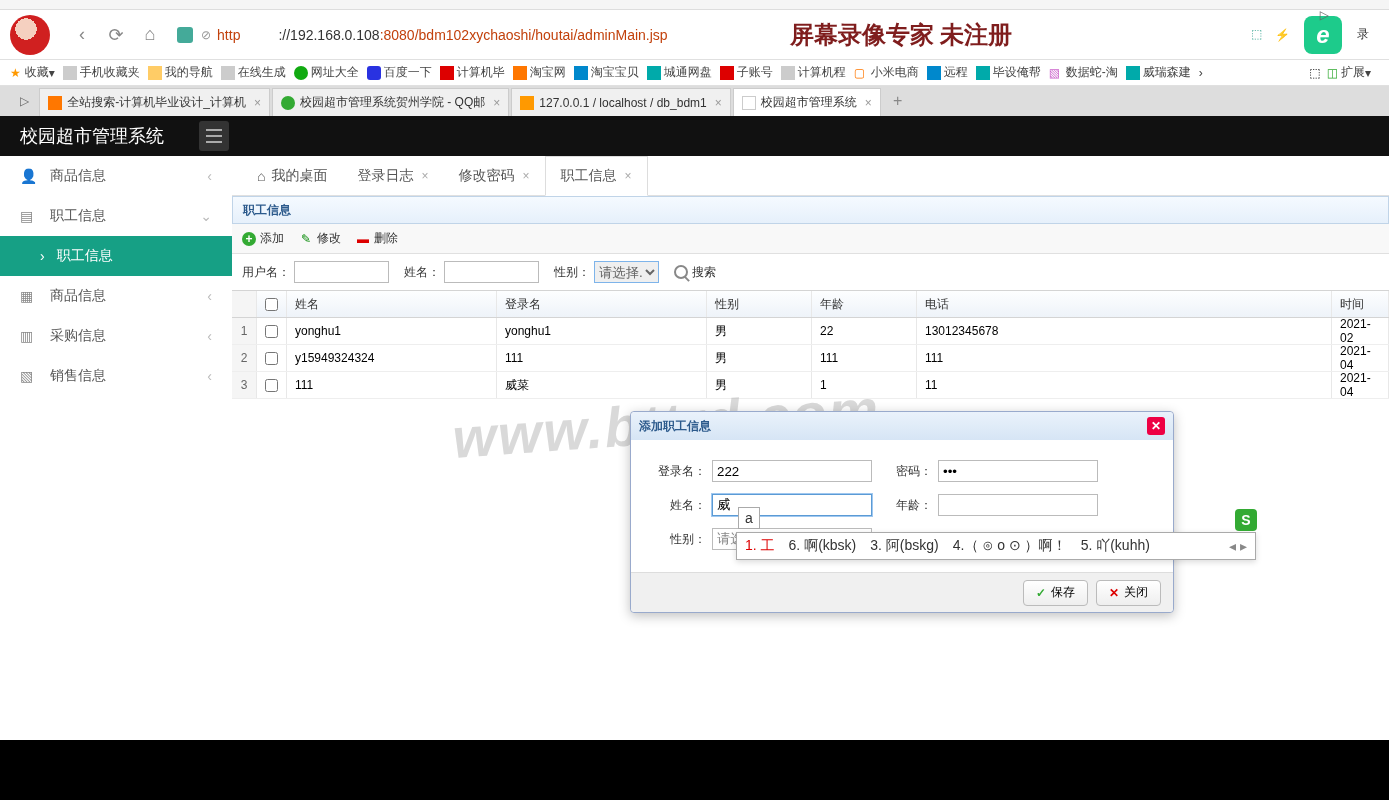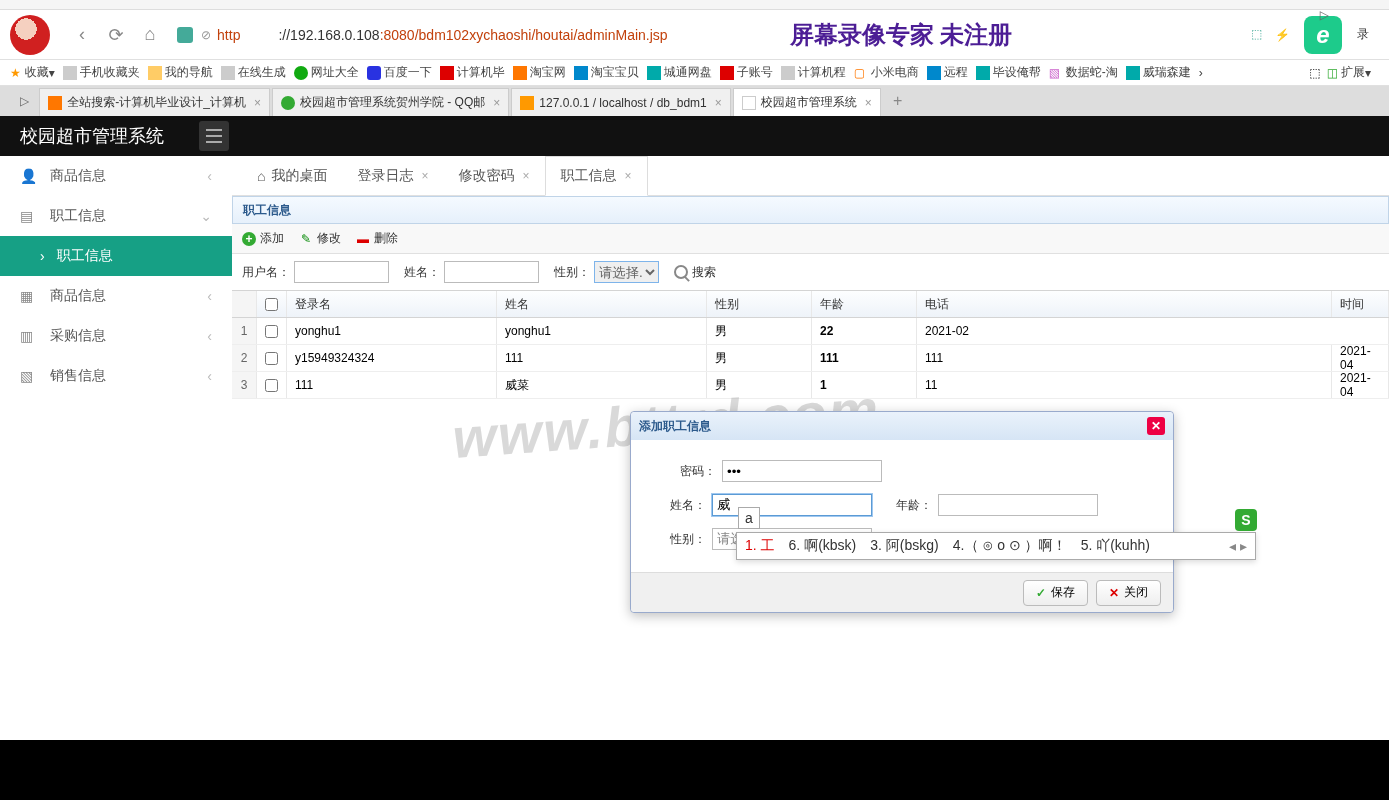--- a/index.html
+++ b/index.html
@@ -8,21 +8,21 @@
 
 .browser-top { height: 10px; background: #f5f5f5; border-bottom: 1px solid #ddd; }
 .browser-bar { height: 50px; background: #fff; border-bottom: 1px solid #e0e0e0; display: flex; align-items: center; padding: 0 10px; position: relative; }
 .avatar { width: 40px; height: 40px; border-radius: 50%; background: radial-gradient(circle at 40% 35%, #f5d0c0 30%, #d02020 30%, #d02020 100%); margin-right: 15px; }
 .nav-icon { width: 24px; height: 24px; display: flex; align-items: center; justify-content: center; color: #888; margin: 0 5px; cursor: pointer; font-size: 18px; }
 .url-area { flex: 1; display: flex; align-items: center; margin-left: 10px; }
 .url-shield { width: 16px; height: 16px; background: #4a9; border-radius: 3px; margin-right: 8px; }
 .url-text { color: #333; font-size: 14px; }
 .url-text .grey { color: #c2410c; }
 .url-text .dark { color: #333; margin-left: 38px; }
-.screen-rec { position: absolute; left: 790px; color: #4c1d95; font-size: 24px; font-family: "SimHei"; font-weight: bold; }
+.screen-rec { position: absolute; left: 790px; color: #7f1d1d; font-size: 24px; font-family: "SimHei"; font-weight: bold; }
 .browser-right { display: flex; align-items: center; padding-right: 10px; }
 .qr-icon { width: 16px; height:16px; margin: 0 4px; color: #4a9; }
 .lightning { color: #f90; margin: 0 4px; }
 .e360 { width: 38px; height: 38px; background: #1dcb8b; color: #fff; border-radius: 8px; display: flex; align-items: center; justify-content: center; font-size: 24px; font-weight: bold; margin-left: 10px; font-style: italic; }
 
 .bookmark-bar { height: 26px; background: #fff; border-bottom: 1px solid #e0e0e0; display: flex; align-items: center; padding: 0 10px; font-size: 12px; }
 .bm-item { display: flex; align-items: center; margin-right: 8px; color: #444; cursor: pointer; white-space: nowrap; }
 .bm-star { color: #f90; margin-right: 4px; }
 .bm-icon { width: 14px; height: 14px; margin-right: 3px; display: inline-block; }
 .bm-folder { background: #fc6; }
@@ -83,21 +83,21 @@
 
 .grid { width: 100%; }
 .grid-head { height: 28px; background: linear-gradient(#fdfeff, #eef3f9); border-top: 1px solid #d4d4d4; border-bottom: 1px solid #d4d4d4; display: flex; }
 .grid-row { height: 27px; border-bottom: 1px solid #eee; display: flex; align-items: center; }
 .gc { padding: 0 8px; display: flex; align-items: center; border-right: 1px solid #e8e8e8; height: 100%; }
 .gc-num { width: 25px; justify-content: center; color: #666; background: #f5f5f5; }
 .gc-chk { width: 30px; justify-content: center; }
 .gc-login { width: 210px; }
 .gc-name { width: 210px; }
 .gc-gender { width: 105px; }
-.gc-age { width: 105px; font-weight: bold; }
+.gc-age { width: 105px; }
 .gc-phone { width: 415px; }
 .gc-time { flex: 1; }
 .grid-head .gc { color: #333; font-weight: normal; }
 
 
 .watermark { position: absolute; left: 220px; top: 235px; font-size: 56px; color: rgba(160,160,160,0.4); font-style: italic; font-weight: bold; font-family: Arial; transform: rotate(-4deg); pointer-events: none; letter-spacing: 2px; }
 
 
 .dialog { position: absolute; left: 398px; top: 255px; width: 544px; background: #fff; border: 1px solid #9ac; border-radius: 4px; box-shadow: 0 3px 12px rgba(0,0,0,0.25); }
 .dlg-title { height: 28px; background: linear-gradient(#eaf2fb, #d6e5f5); display: flex; align-items: center; padding: 0 8px; color: #2c5a8c; font-weight: bold; border-radius: 4px 4px 0 0; }
@@ -342,36 +342,37 @@
             <span>搜索</span>
           </div>
       </div>
 
       <div class="grid">
         <div class="grid-head">
           <div class="gc gc-num"></div>
           <div class="gc gc-chk">
               <input type="checkbox" style="">
             </div>
+          <div class="gc gc-name">姓名</div>
           <div class="gc gc-login">登录名</div>
-          <div class="gc gc-name">姓名</div>
           <div class="gc gc-gender">性别</div>
           <div class="gc gc-age">年龄</div>
           <div class="gc gc-phone">电话</div>
           <div class="gc gc-time">时间</div>
         </div>
         <div class="grid-row">
           <div class="gc gc-num">1</div>
             <div class="gc gc-chk">
               <input type="checkbox" style="">
             </div>
           <div class="gc gc-login">yonghu1</div>
             <div class="gc gc-name">yonghu1</div>
             <div class="gc gc-gender">男</div>
             <div class="gc gc-age">22</div>
+            <div class="gc gc-phone">13012345678</div>
             <div class="gc gc-time">2021-02</div>
         </div>
         <div class="grid-row">
           <div class="gc gc-num">2</div>
             <div class="gc gc-chk">
               <input type="checkbox" style="">
             </div>
           <div class="gc gc-login">y15949324324</div>
             <div class="gc gc-name">111</div>
             <div class="gc gc-gender">男</div>
@@ -395,20 +396,24 @@
 
       <div class="watermark">www.bttrd.com</div>
 
       <div class="dialog">
         <div class="dlg-title">
           <span>添加职工信息</span>
           <div class="dlg-close">✕</div>
         </div>
         <div class="dlg-body">
           <div class="form-row">
+            <div class="fld">
+                <span class="fld-label">登录名：</span>
+                <input class="fld-input" value="222" style="">
+              </div>
             <div class="fld-gap"></div>
             <div class="fld">
                 <span class="fld-label">密码：</span>
                 <input class="fld-input" value="•••" style="">
               </div>
           </div>
           <div class="form-row">
             <div class="fld">
                 <span class="fld-label">姓名：</span>
                 <input class="fld-input focused" value="威" style="">

